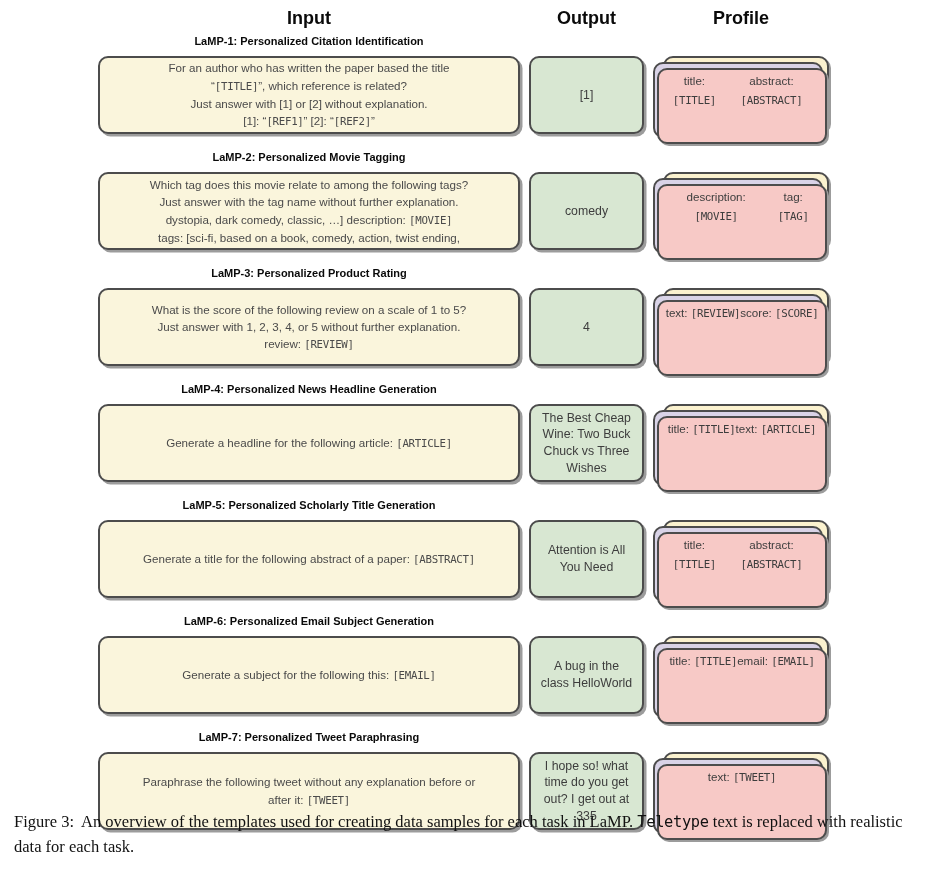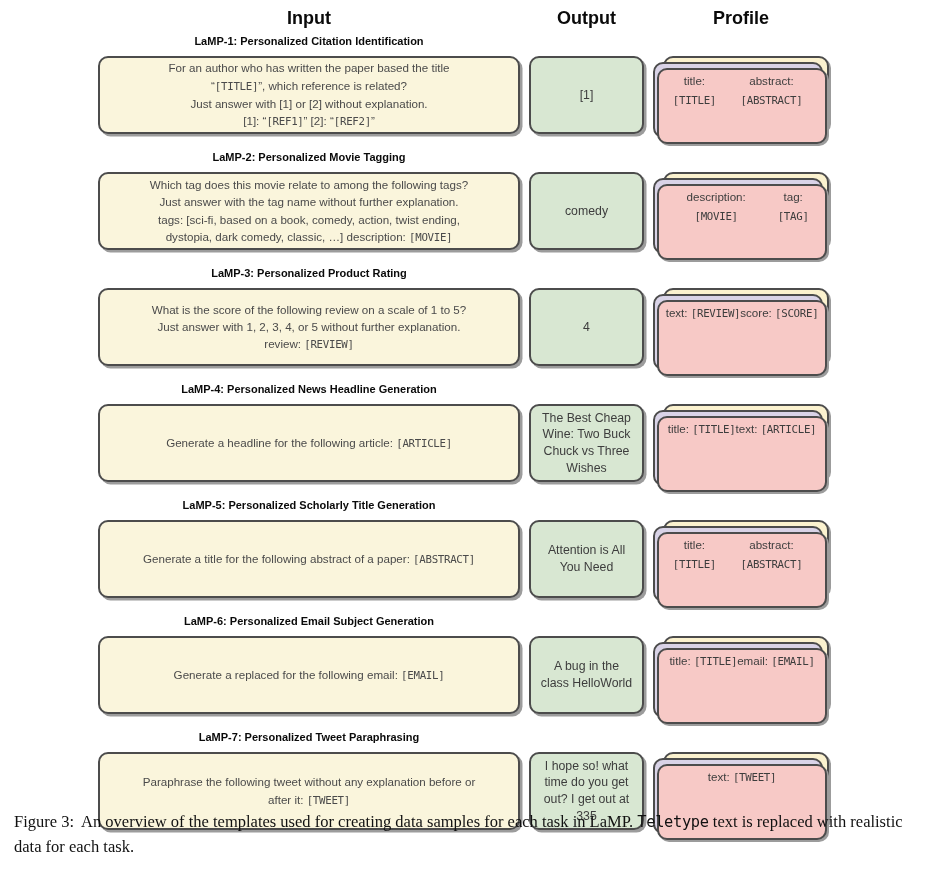--- a/index.html
+++ b/index.html
@@ -156,22 +156,22 @@
       </div>
     </div>
   </div>
 
   <div class="grid-row task-row">
     <div>
       <div class="task-title">LaMP-2: Personalized Movie Tagging</div>
       <div class="box input-box">
             <div><span>Which tag does this movie relate to among the following tags?</span></div>
             <div><span>Just answer with the tag name without further explanation.</span></div>
+            <div><span>dystopia, dark comedy, classic, …] description: </span><span class="tt">[MOVIE]</span></div>
             <div><span>tags: [sci-fi, based on a book, comedy, action, twist ending,</span></div>
-            <div><span>dystopia, dark comedy, classic, …] description: </span><span class="tt">[MOVIE]</span></div>
           </div>
     </div>
     <div>
       <div class="box output-box">
             <span>comedy</span>
           </div>
     </div>
     <div>
       <div class="profile-stack">
         <div class="pcard back"></div>
@@ -255,21 +255,21 @@
               <div><span>abstract: </span><span class="tt">[ABSTRACT]</span></div>
             </div>
       </div>
     </div>
   </div>
 
   <div class="grid-row task-row">
     <div>
       <div class="task-title">LaMP-6: Personalized Email Subject Generation</div>
       <div class="box input-box">
-            <div><span>Generate a replaced for the following email: </span><span class="tt">[EMAIL]</span></div>
+            <div><span>Generate a subject for the following this: </span><span class="tt">[EMAIL]</span></div>
           </div>
     </div>
     <div>
       <div class="box output-box">
             <span>A bug in the class HelloWorld</span>
           </div>
     </div>
     <div>
       <div class="profile-stack">
         <div class="pcard back"></div>

